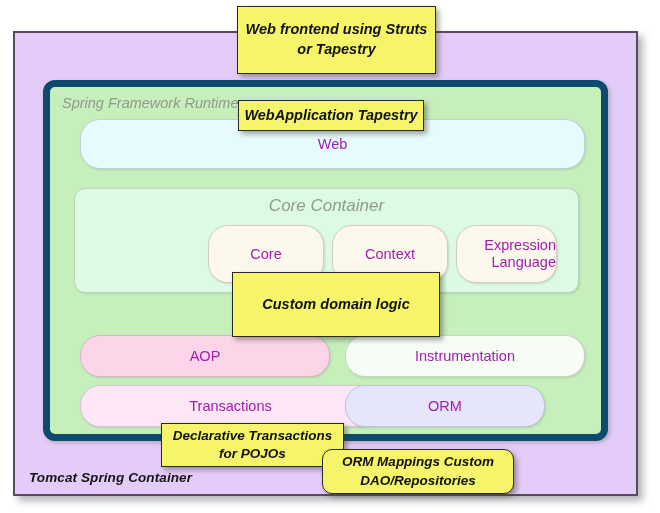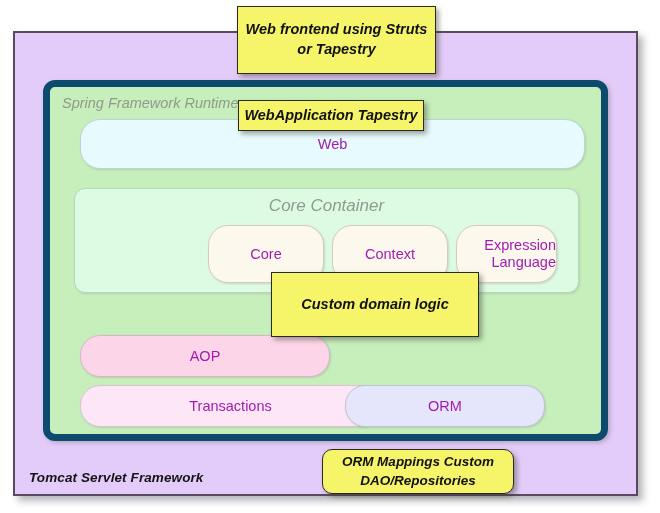--- a/index.html
+++ b/index.html
@@ -162,40 +162,39 @@
     left: 237px; top: 6px; width: 199px; height: 68px;
     font-size: 14.5px;
   }
   .callout-webapp-context {
     left: 238px; top: 100px; width: 186px; height: 31px;
     font-size: 14.5px;
   }
   .callout-custom-domain {
     left: 232px; top: 272px; width: 208px; height: 65px;
     font-size: 14.5px;
-    margin-left: 39px;
   }
   .callout-declarative {
     left: 161px; top: 423px; width: 183px; height: 44px;
     font-size: 13.5px;
   }
   .callout-orm-mappings {
     left: 322px; top: 449px; width: 192px; height: 45px;
     font-size: 13.5px;
     border-radius: 10px;
   }
 </style>
 </head>
 <body>
 
 <div id="canvas">
 
   <div class="outer-container">
 
-    <div class="outer-label">Tomcat Servlet Framework</div>
+    <div class="outer-label">Tomcat Spring Container</div>
   </div>
 
   <div class="spring-panel">
 
     <div class="spring-label">Spring Framework Runtime</div>
 
     <div class="module mod-web">Web</div>
 
     <div class="core-panel">
       <div class="core-title">Core Container</div>
@@ -203,28 +202,30 @@
 
       <div class="module mod-core-child mod-context">Context</div>
 
       <div class="module mod-core-child mod-core">Core</div>
 
       <div class="module mod-core-child mod-expression">Expression Language</div>
     </div>
 
     <div class="module mod-aop">AOP</div>
 
+    <div class="module mod-instrumentation">Instrumentation</div>
 
     <div class="module mod-transactions">Transactions</div>
 
     <div class="module mod-orm">ORM</div>
   </div>
 
   <div class="callout callout-web-frontend">Web frontend  using Struts or Tapestry</div>
 
   <div class="callout callout-webapp-context">WebApplication Tapestry</div>
 
   <div class="callout callout-custom-domain">Custom domain logic</div>
 
+  <div class="callout callout-declarative">Declarative Transactions for POJOs</div>
 
   <div class="callout callout-orm-mappings">ORM Mappings Custom DAO/Repositories</div>
 
 </div>
 
 </body></html>

